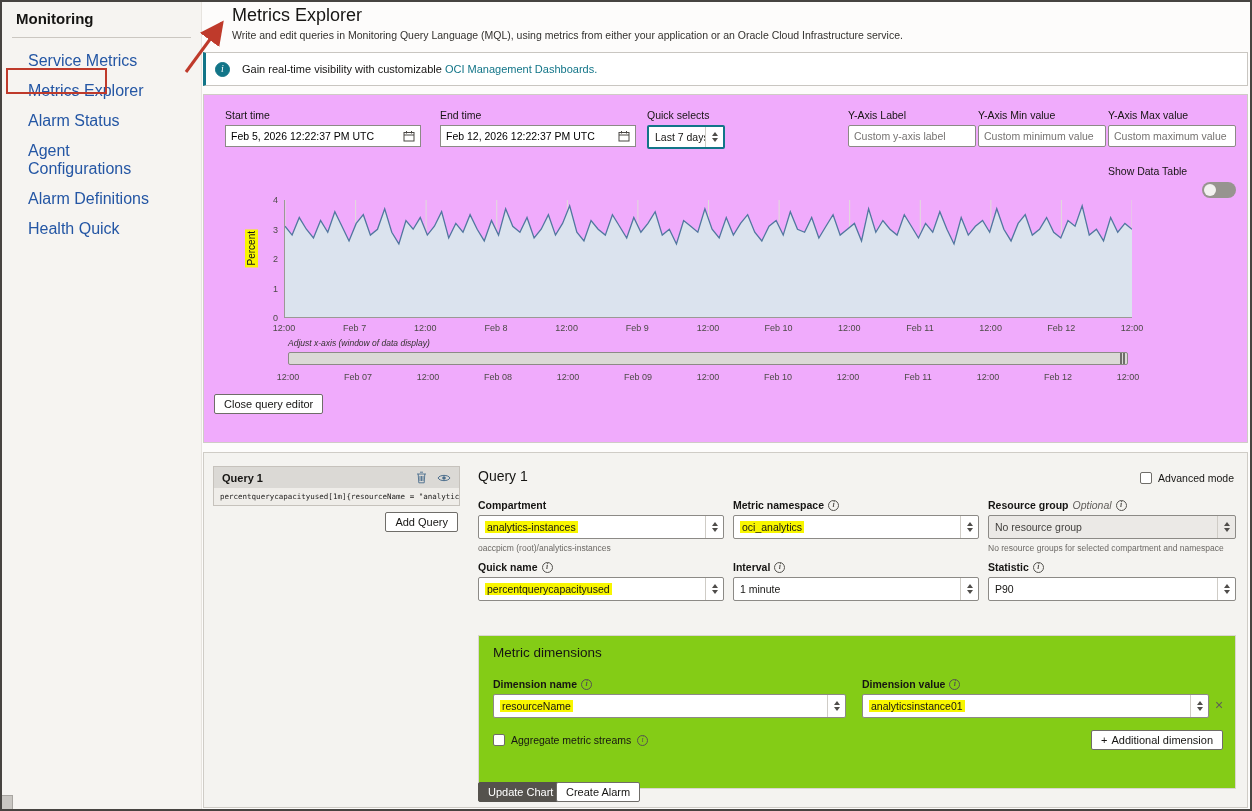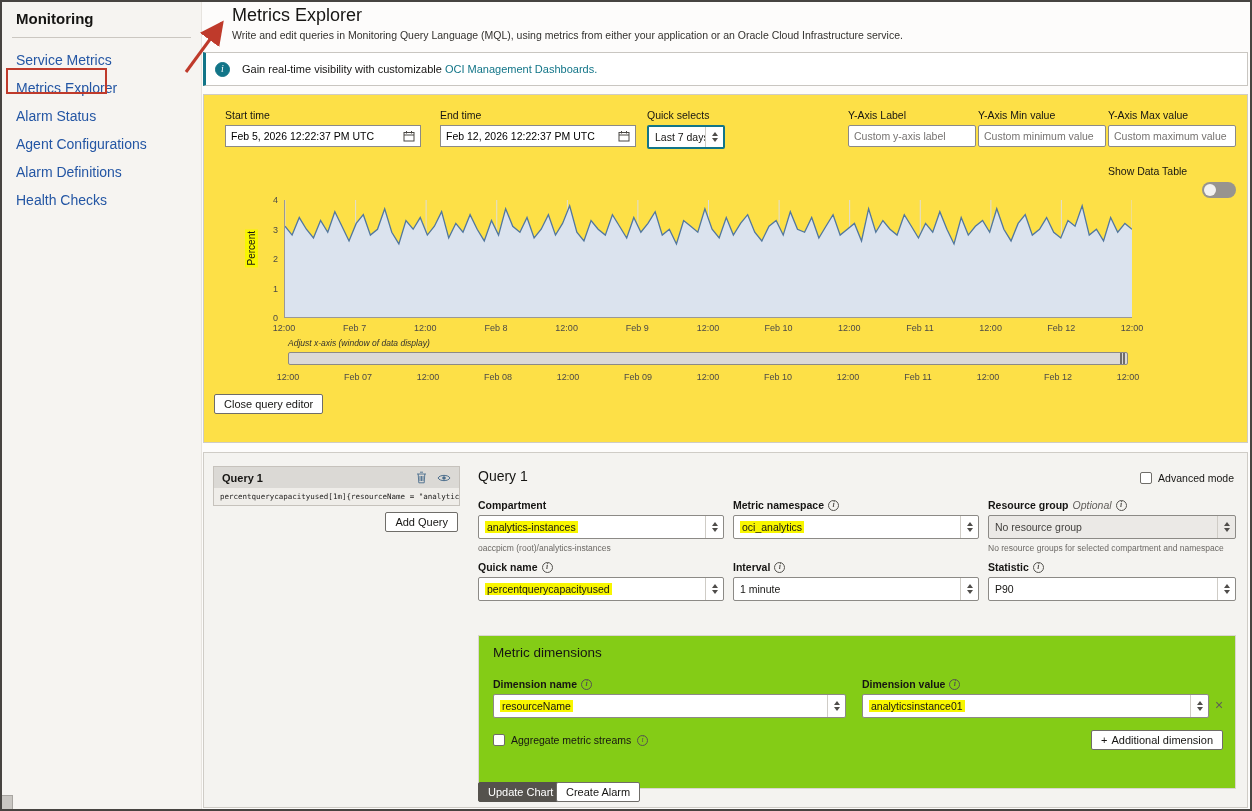--- a/index.html
+++ b/index.html
@@ -2,32 +2,32 @@
 <html style="--accent: #127588; --link: #2456a4; --highlight: #f8f600; --annotation: #bf3a2b; --chart_line: #51779f; --chart_fill: #dbe3ee;"><head>
 <meta charset="utf-8">
 <style>
   *{box-sizing:border-box;margin:0;padding:0}
   body{font-family:"Liberation Sans",sans-serif;background:#9a9a9a}
   #screen{position:relative;width:1252px;height:811px;background:#fdfcfb;border:2px solid #474441;overflow:hidden;color:#161513}
   
   #sidebar{position:absolute;left:0;top:0;width:200px;height:100%;background:#f6f4f1;border-right:1px solid #e7e4df}
   #sidebar-title{margin:0 10px;padding:8px 4px 10px;font-size:15px;font-weight:600;border-bottom:1px solid #cbc7c1;color:#161513}
   #side-nav{margin-top:8px;display:block}
-  .slink{display:block;padding:6px 14px;font-size:14px;color:var(--link,#2456a4);text-decoration:none;cursor:pointer}
+  .slink{display:block;padding:6px 26px;font-size:16px;color:var(--link,#2456a4);text-decoration:none;cursor:pointer}
   .red-box{position:absolute;left:4px;top:66px;width:101px;height:26px;border:2px solid var(--annotation,#bf3a2b);pointer-events:none}
   #annotation-arrow{position:absolute;left:170px;top:8px;pointer-events:none}
   #scroll-corner{position:absolute;left:0;bottom:0;width:11px;height:14px;background:#c9c6c2;border-top:1px solid #a8a5a1;border-right:1px solid #a8a5a1}
   
   #page-title{position:absolute;left:230px;top:3px;font-size:18px;font-weight:500}
   #page-subtitle{position:absolute;left:230px;top:27px;font-size:10.5px;color:#33312e;width:1000px}
   
   #info-banner{position:absolute;left:201px;top:50px;width:1045px;height:34px;background:#fff;border:1px solid #c9c6c1;border-left:3px solid var(--accent,#127588);display:flex;align-items:center;gap:12px;padding-left:9px;font-size:11px}
   #info-banner a{color:var(--accent,#127588);cursor:pointer}
   
-  .panel{position:absolute;left:201px;width:1045px;background:#fde047;border:1px solid #cfccc6}
+  .panel{position:absolute;left:201px;width:1045px;background:#f0abfc;border:1px solid #cfccc6}
   #chart-panel{top:92px;height:349px}
   #query-panel{top:450px;height:356px;background:#f4f3f0}
   
   .fg{position:absolute}
   .flabel{display:flex;align-items:center;gap:4px;font-size:10.5px;margin-bottom:4px;color:#161513}
   .flabel.bold{font-weight:700}
   .optional{font-style:italic;font-weight:400;color:#5f5c59}
   .din{display:flex;align-items:center;height:22px;background:#fff;border:1px solid #8c8a86;border-radius:0}
   .din input{border:none;outline:none;flex:1;font-size:10.5px;padding:0 5px;font-family:"Liberation Sans",sans-serif;background:transparent;min-width:0}
   .din svg{margin-right:5px;flex:none}
@@ -86,21 +86,21 @@
 <div id="screen">
 
   <aside id="sidebar">
     <div id="sidebar-title">Monitoring</div>
     <nav id="side-nav">
       <a class="slink">Service Metrics</a>
       <a class="slink">Metrics Explorer</a>
       <a class="slink">Alarm Status</a>
       <a class="slink">Agent Configurations</a>
       <a class="slink">Alarm Definitions</a>
-      <a class="slink">Health Checks</a>
+      <a class="slink">Health Quick</a>
     </nav>
     <div class="red-box"></div>
   </aside>
 
   <svg id="annotation-arrow" width="70" height="70" viewBox="0 0 70 70">
     <defs>
       <marker id="ah" markerWidth="9" markerHeight="9" refX="7" refY="4" orient="auto">
         <path d="M0,0 L8,4 L0,8 Z" fill="#bf3a2b"></path>
       </marker>
     </defs>

